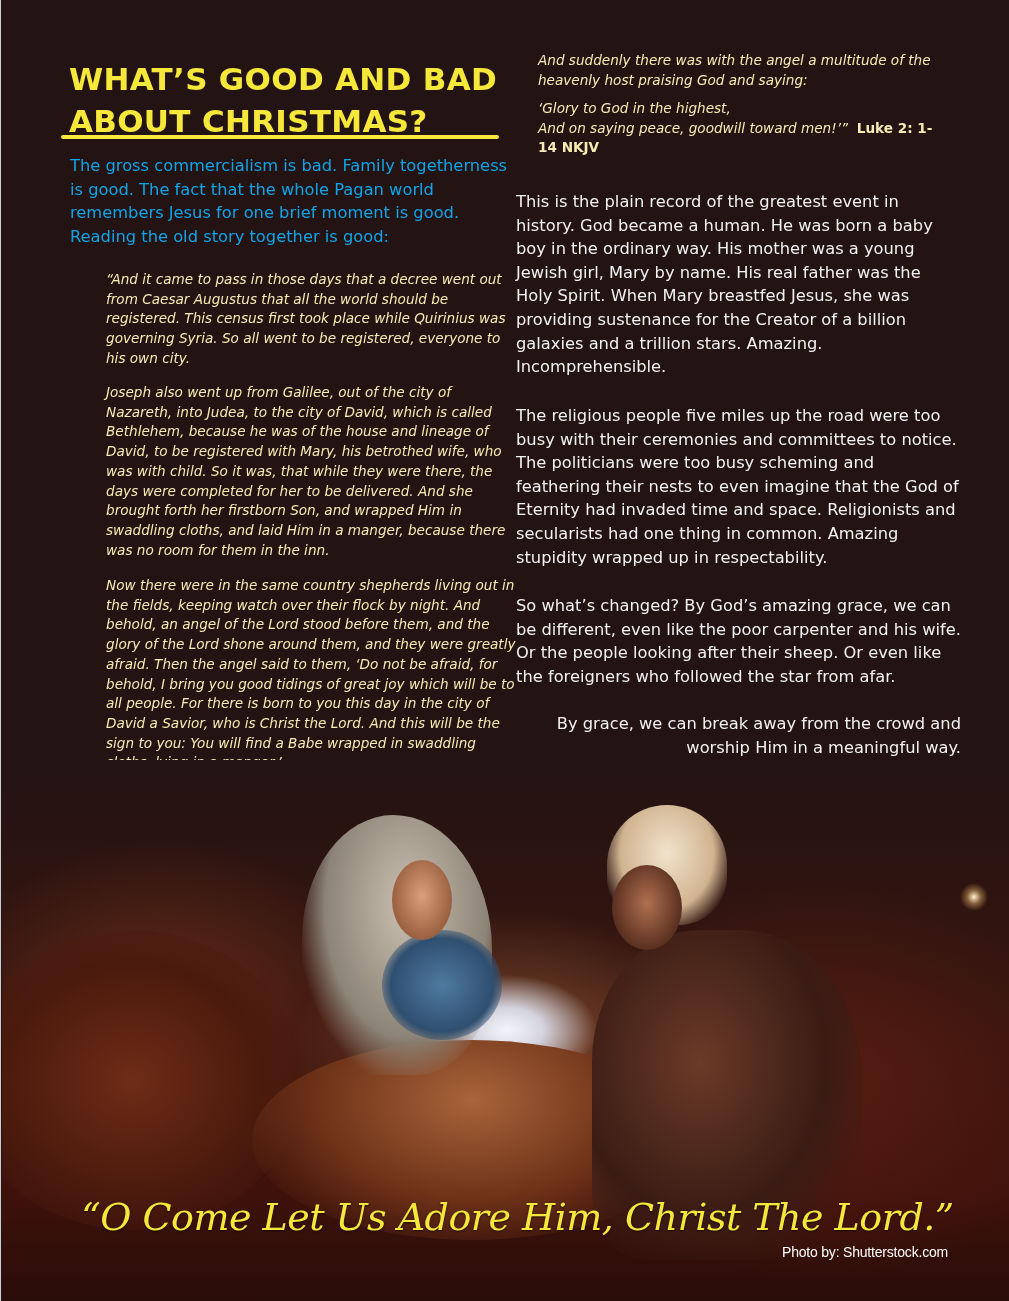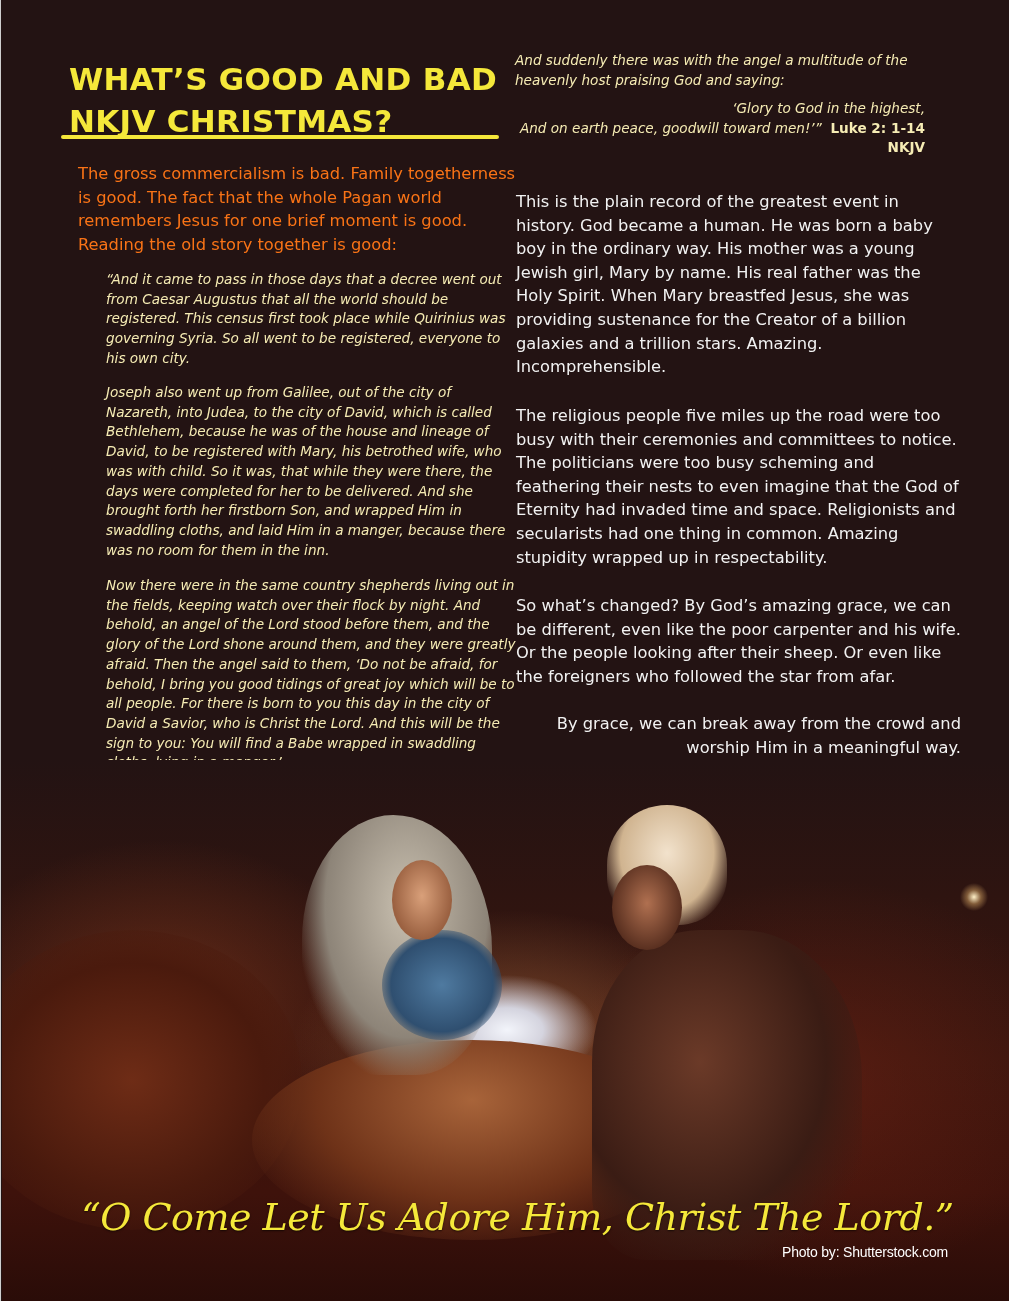--- a/index.html
+++ b/index.html
@@ -16,36 +16,36 @@
     position: absolute; left: 60px; top: 50px; width: 440px;
     color: #f5e83a; font-family: "DejaVu Sans", sans-serif; font-weight: bold;
     font-size: 31px; line-height: 42px; letter-spacing: 0.3px; margin: 8px;
   }
   .title-rule {
     position: absolute; left: 60px; top: 135px; width: 438px; height: 4px;
     background: #f5e83a; border-radius: 2px;
   }
   .intro {
     position: absolute; left: 61px; top: 146px; width: 440px;
-    color: #f97316; font-size: 16.3px; line-height: 23.5px; margin: 16px;
+    color: #0ea5e9; font-size: 16.3px; line-height: 23.5px; margin: 8px;
   }
   .scripture {
     position: absolute; left: 89px; width: 410px;
     color: #f6ecb4; font-style: italic; font-size: 13.6px; line-height: 19.7px; margin: 16px;
   }
   .s1 { top: 254px; }
   .s2 { top: 367px; }
   .s3 { top: 560px; }
 
   .scripture-r {
-    position: absolute; left: 514px; width: 410px;
+    position: absolute; left: 537px; width: 410px;
     color: #f6ecb4; font-style: italic; font-size: 13.6px; line-height: 19.7px; margin: 0;
   }
   .sr1 { top: 51px; }
-  .sr2 { top: 99px; text-align: right; }
+  .sr2 { top: 99px; }
   .ref { font-style: normal; font-weight: bold; }
 
   .body-r {
     position: absolute; left: 515px; width: 445px;
     color: #f2f2f2; font-size: 16.3px; line-height: 23.6px; margin: 0;
   }
   .p1 { top: 190px; }
   .p2 { top: 404px; }
   .p3 { top: 594px; }
   .p4 { top: 712px; text-align: right; }
@@ -83,34 +83,34 @@
   }
 </style>
 </head>
 <body>
 
 <div class="left-edge"></div>
 <div class="page">
 
   <h1 class="title">
     <span>WHAT’S GOOD AND BAD</span><br>
-    <span>NKJV CHRISTMAS?</span>
+    <span>ABOUT CHRISTMAS?</span>
   </h1>
   <div class="title-rule"></div>
 
   <p class="intro">The gross commercialism is bad. Family togetherness is good. The fact that the whole Pagan world remembers Jesus for one brief moment is good. Reading the old story together is good:</p>
 
   <p class="scripture s1">“And it came to pass in those days that a decree went out from Caesar Augustus that all the world should be registered. This census first took place while Quirinius was governing Syria. So all went to be registered, everyone to his own city.</p>
   <p class="scripture s2">Joseph also went up from Galilee, out of the city of Nazareth, into Judea, to the city of David, which is called Bethlehem, because he was of the house and lineage of David,  to be registered with Mary, his betrothed wife, who was with child.  So it was, that while they were there, the days were completed for her to be delivered.  And she brought forth her firstborn Son, and wrapped Him in swaddling cloths, and laid Him in a manger, because there was no room for them in the inn.</p>
   <p class="scripture s3">Now there were in the same country shepherds living out in the fields, keeping watch over their flock by night. And behold, an angel of the Lord stood before them, and the glory of the Lord shone around them, and they were greatly afraid.  Then the angel said to them, ‘Do not be afraid, for behold, I bring you good tidings of great joy which will be to all people.  For there is born to you this day in the city of David a Savior, who is Christ the Lord. And this will be the sign to you: You will find a Babe wrapped in swaddling cloths, lying in a manger.’</p>
 
   <p class="scripture-r sr1">And suddenly there was with the angel a multitude of the heavenly host praising God and saying:</p>
   <p class="scripture-r sr2">
     <span>‘Glory to God in the highest,</span><br>
-    <span>And on earth peace, goodwill toward men!’”</span>&nbsp;
+    <span>And on saying peace, goodwill toward men!’”</span>&nbsp;
     <span class="ref">Luke 2: 1-14 NKJV</span>
   </p>
 
   <p class="body-r p1">This is the plain record of the greatest event in history. God became a human. He was born a baby boy in the ordinary way. His mother was a young Jewish girl, Mary by name. His real father was the Holy Spirit. When Mary breastfed Jesus, she was providing sustenance for the Creator of a billion galaxies and a trillion stars. Amazing. Incomprehensible.</p>
   <p class="body-r p2">The religious people five miles up the road were too busy with their ceremonies and committees to notice. The politicians were too busy scheming and feathering their nests to even imagine that the God of Eternity had invaded time and space. Religionists and secularists had one thing in common. Amazing stupidity wrapped up in respectability.</p>
   <p class="body-r p3">So what’s changed? By God’s amazing grace, we can be different, even like the poor carpenter and his wife. Or the people looking after their sheep. Or even like the foreigners who followed the star from afar.</p>
   <p class="body-r p4">By grace, we can break away from the crowd and worship Him in a meaningful way.</p>
 
   <div class="photo">
     <div class="figure hay-left"></div>

